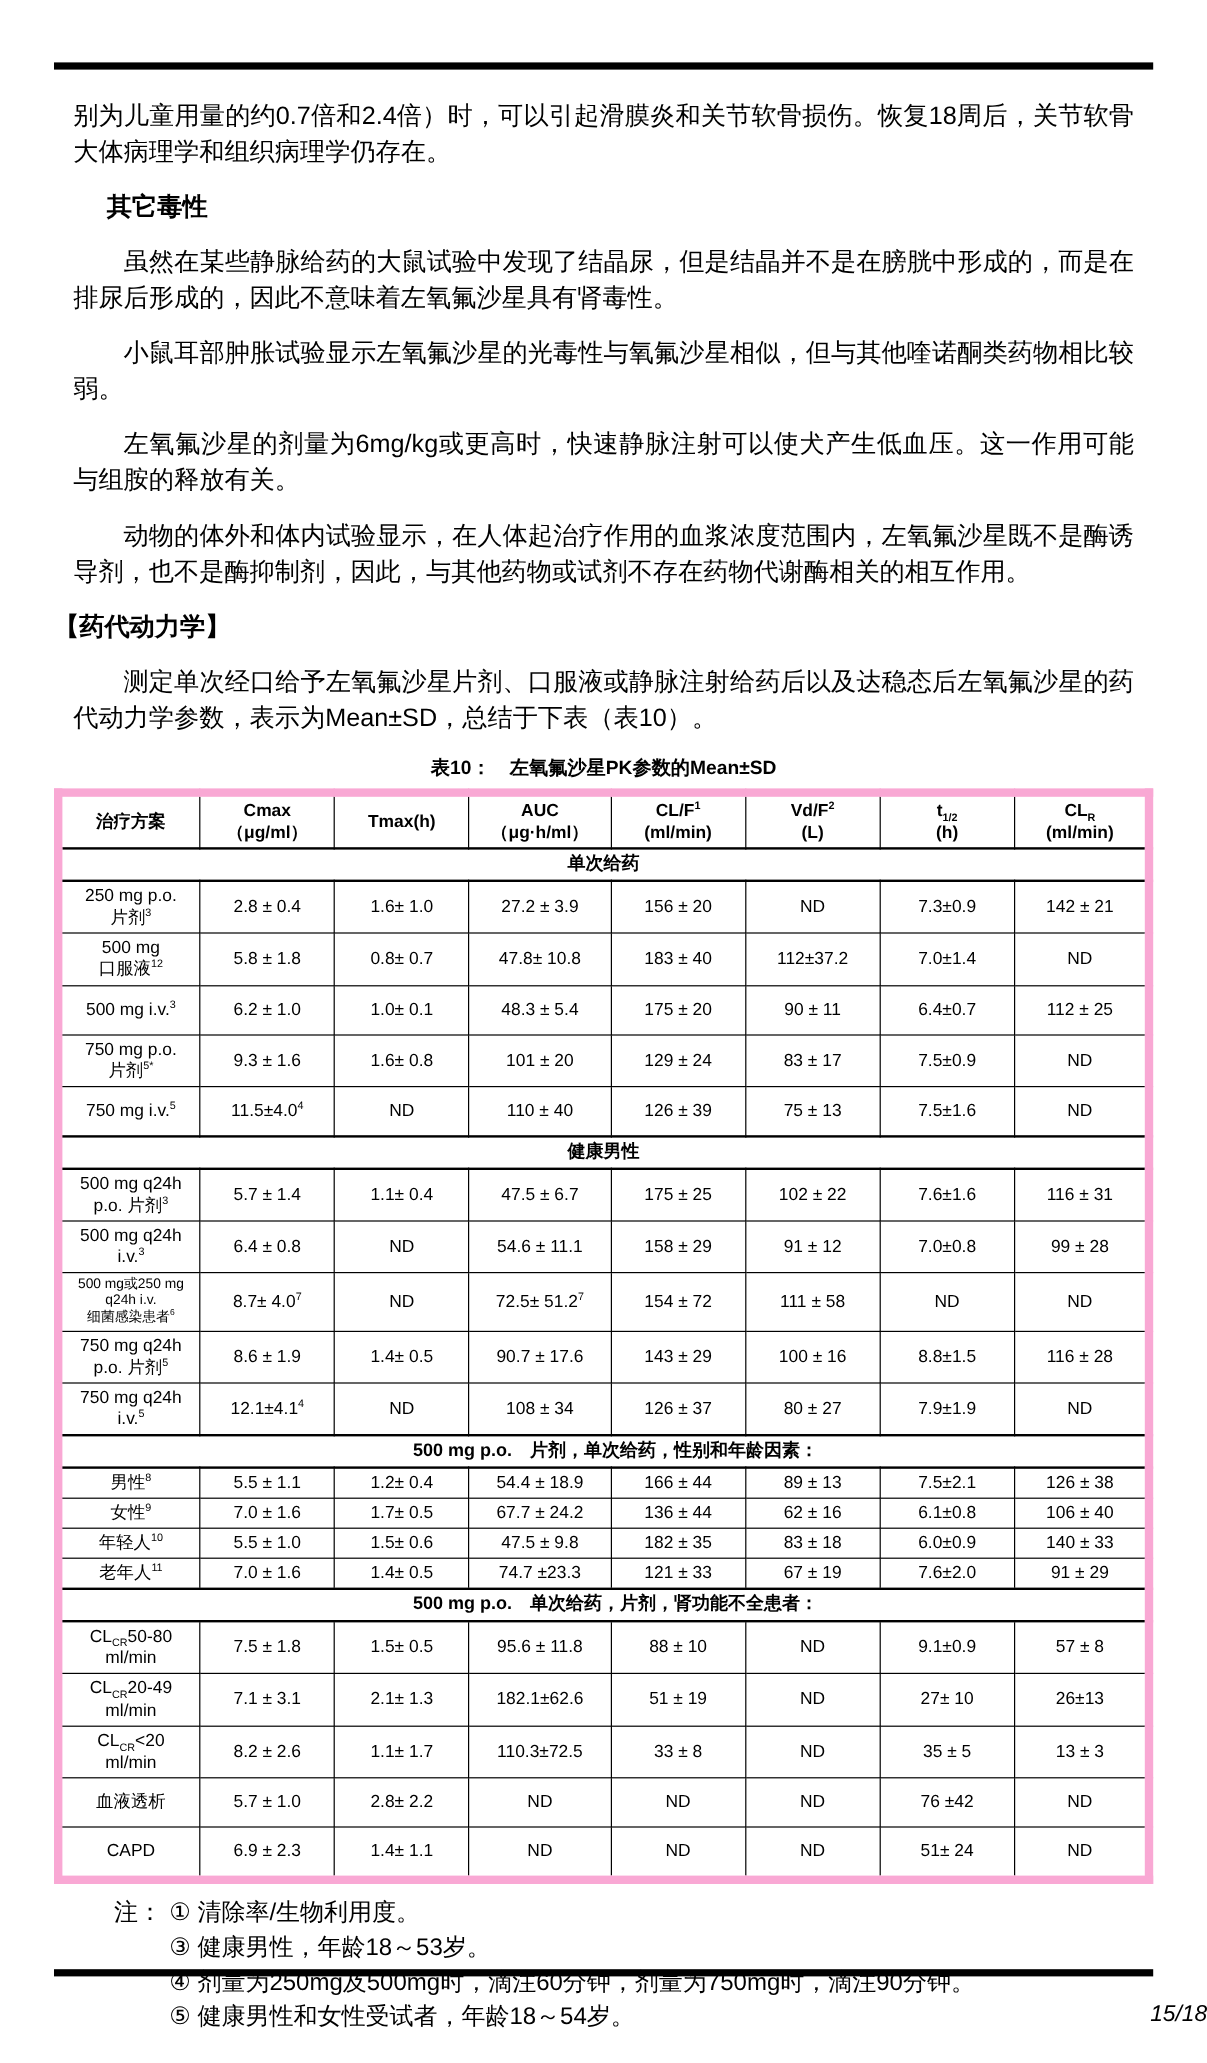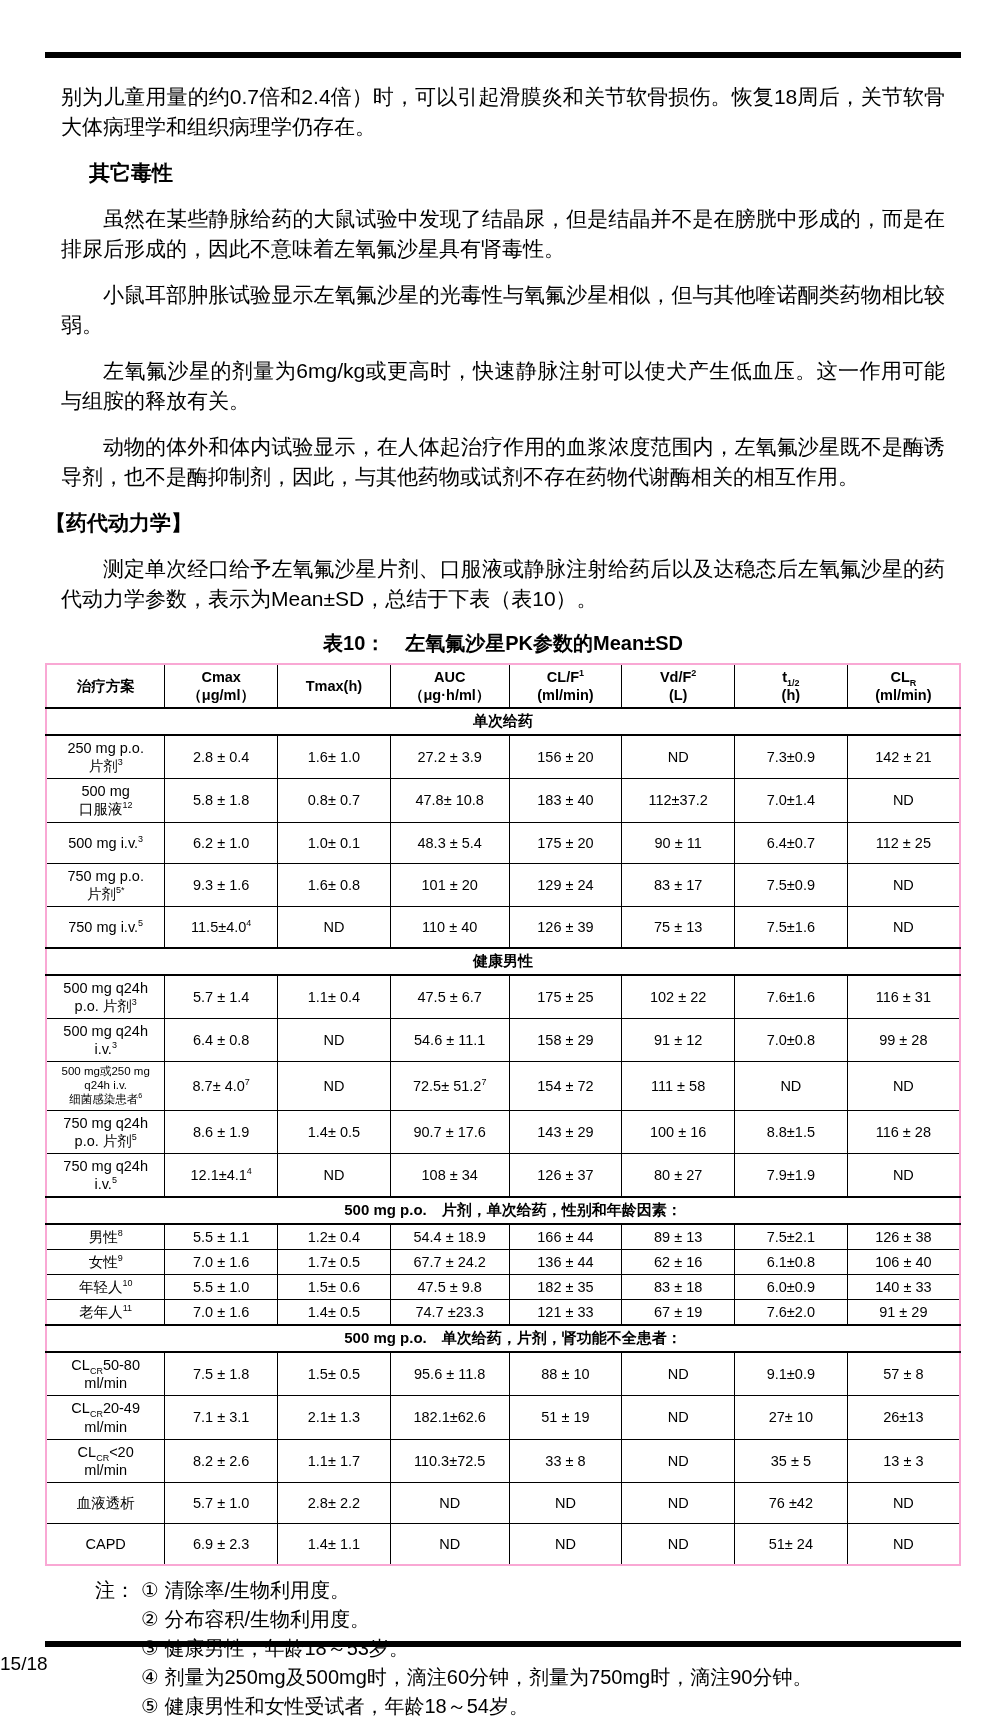--- a/index.html
+++ b/index.html
@@ -8,42 +8,42 @@
     font-family:"Liberation Sans","DejaVu Sans",sans-serif;
     position:relative;overflow:hidden;
   }
   .page{padding:52px 45px 0 45px;}
   .top-rule{height:6px;background:#000;margin-bottom:24px;}
   .body-text{font-size:21px;line-height:30px;text-align:justify;}
   .para{margin:16px;}
   .para.indent{text-indent:2em;}
   .subheading{font-weight:bold;padding-left:44px;}
   .heading{font-weight:bold;}
-  .table-title{font-weight:bold;font-size:20px;text-align:center;margin:4px 0 6px 0;}
+  .table-title{font-weight:bold;font-size:16px;text-align:center;margin:4px 0 6px 0;}
   table.pk{border-collapse:collapse;width:100%;table-layout:fixed;font-size:14.5px;line-height:1.25;}
   table.pk th,table.pk td{border:1px solid #000;text-align:center;vertical-align:middle;padding:3px 2px;}
-  table.pk{border:2px solid #f9a8d4;}
+  table.pk{border:7px solid #f9a8d4;}
   table.pk th{font-weight:bold;}
   table.pk col.c-label{width:13%;}
   table.pk col.c-auc{width:13%;}
   table.pk col.c{width:12.33%;}
   td.section-cell{text-align:left;font-weight:bold;padding-left:10px;font-size:15px;}
   td.section-cell.indent{padding-left:22px;}
   tr.section-row td{border-top:2px solid #000;border-bottom:2px solid #000;}
   tr.tall td{padding-top:11px;padding-bottom:11px;}
   td.label-cell.small{font-size:11.5px;line-height:1.2;}
   sup{font-size:62%;vertical-align:super;line-height:0;}
   sub{font-size:62%;vertical-align:sub;line-height:0;}
   .notes{margin-top:10px;margin-left:50px;font-size:20px;line-height:29px;}
   .note-item{padding-left:46px;}
   .note-item.first{padding-left:0;}
   .note-prefix{display:inline-block;width:46px;}
   .footer{position:absolute;left:0;top:1641px;width:1006px;}
   .footer-rule{height:6px;background:#000;margin:0 45px;}
-  .page-number{text-align:left;font-size:19px;margin-top:6px;}
+  .page-number{text-align:right;font-size:19px;margin-top:21px;font-style:italic;}
 </style>
 </head>
 <body>
 
 <div class="page">
   <div class="top-rule"></div>
 
   <div class="body-text">
       <div class="para">别为儿童用量的约0.7倍和2.4倍）时，可以引起滑膜炎和关节软骨损伤。恢复18周后，关节软骨大体病理学和组织病理学仍存在。</div>
       <div class="subheading">其它毒性</div>
@@ -282,21 +282,20 @@
           <td>ND</td>
           <td>51± 24</td>
           <td>ND</td>
         </tr>
       </tbody>
   </table>
 
   <div class="notes">
     <div>
         <div class="note-item first"><span class="note-prefix">注：</span><span>① 清除率/生物利用度。</span></div>
-        <div class="note-item">② 分布容积/生物利用度。</div>
         <div class="note-item">③ 健康男性，年龄18～53岁。</div>
         <div class="note-item">④ 剂量为250mg及500mg时，滴注60分钟，剂量为750mg时，滴注90分钟。</div>
         <div class="note-item">⑤ 健康男性和女性受试者，年龄18～54岁。</div>
       </div>
   </div>
 </div>
 
 <div class="footer">
   <div class="footer-rule"></div>
   <div class="page-number">15/18</div>

